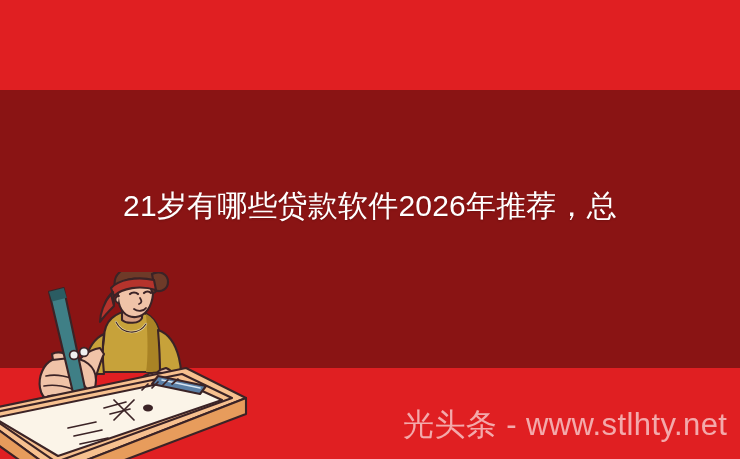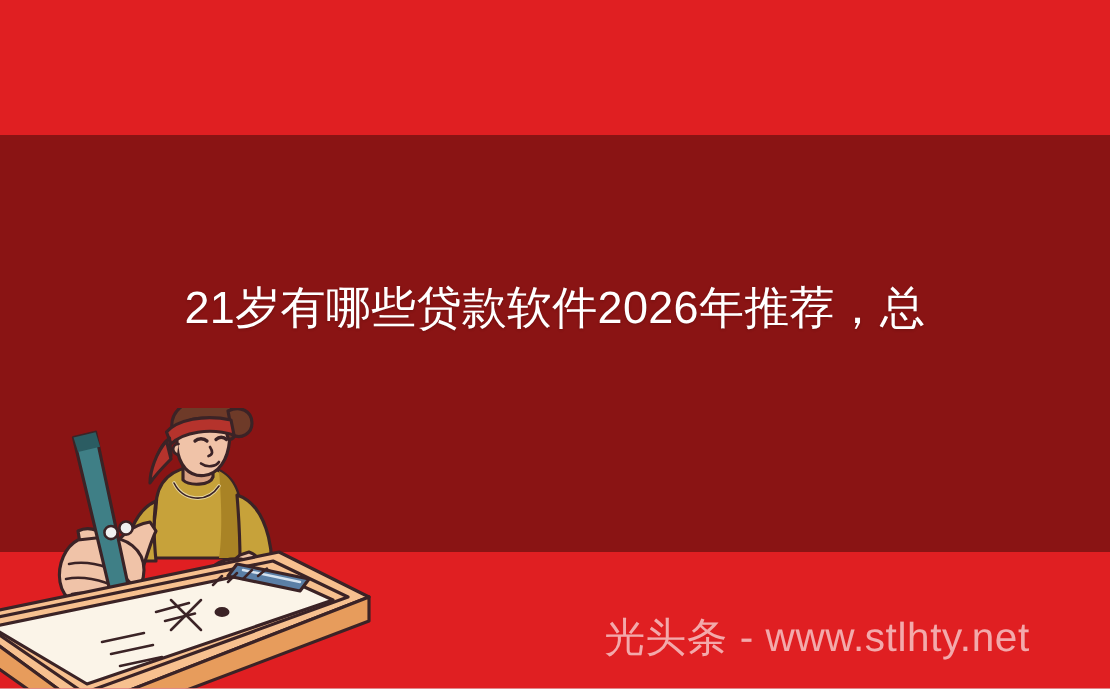--- a/index.html
+++ b/index.html
@@ -56,21 +56,21 @@
     white-space: nowrap;
   }
   .title-line.l2 {
     letter-spacing: 0.4px;
   }
   
   .watermark {
     position: absolute;
     left: 403px;
     top: 408px;
-    font-size: 27px;
+    font-size: 31px;
     line-height: 34px;
     color: rgba(255, 255, 255, 0.62);
     letter-spacing: 0.4px;
     white-space: nowrap;
     z-index: 40;
     font-weight: 400;
   }
   
   .illustration {
     position: absolute;

